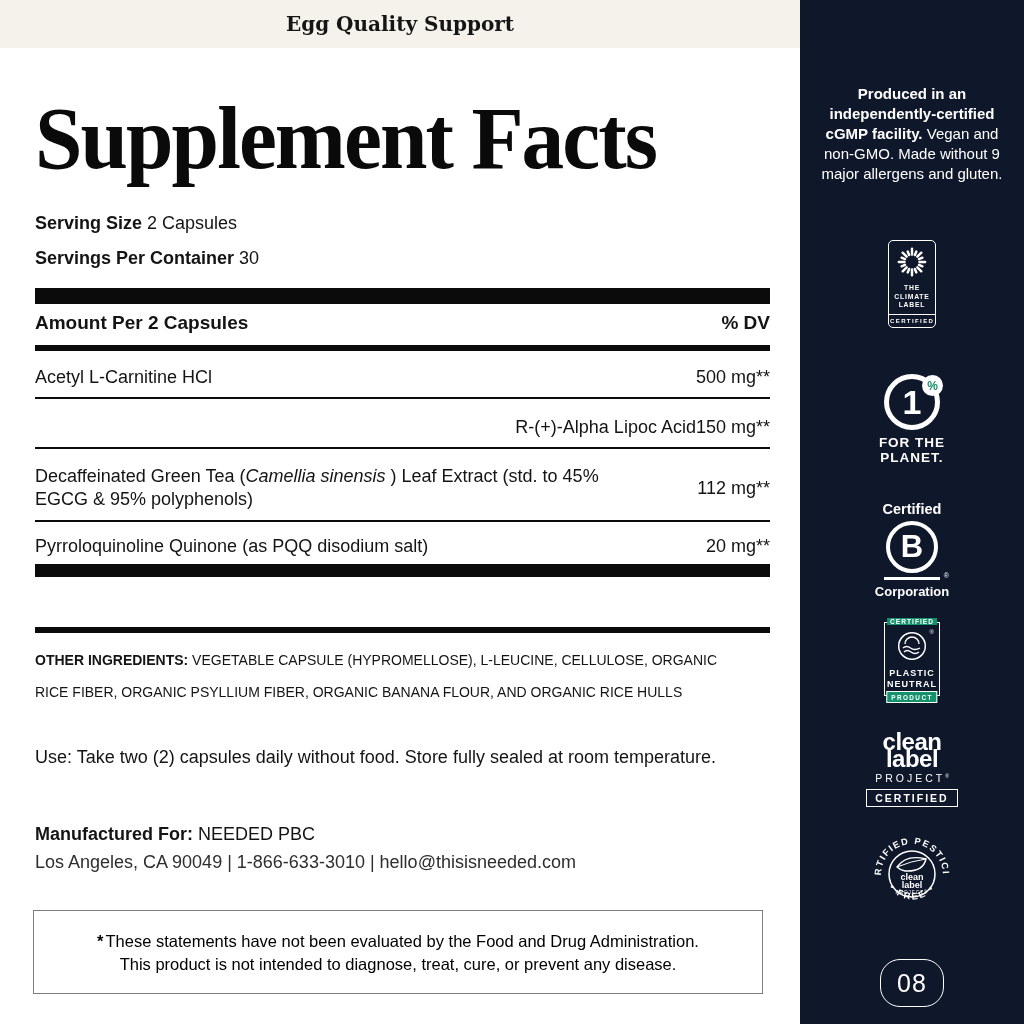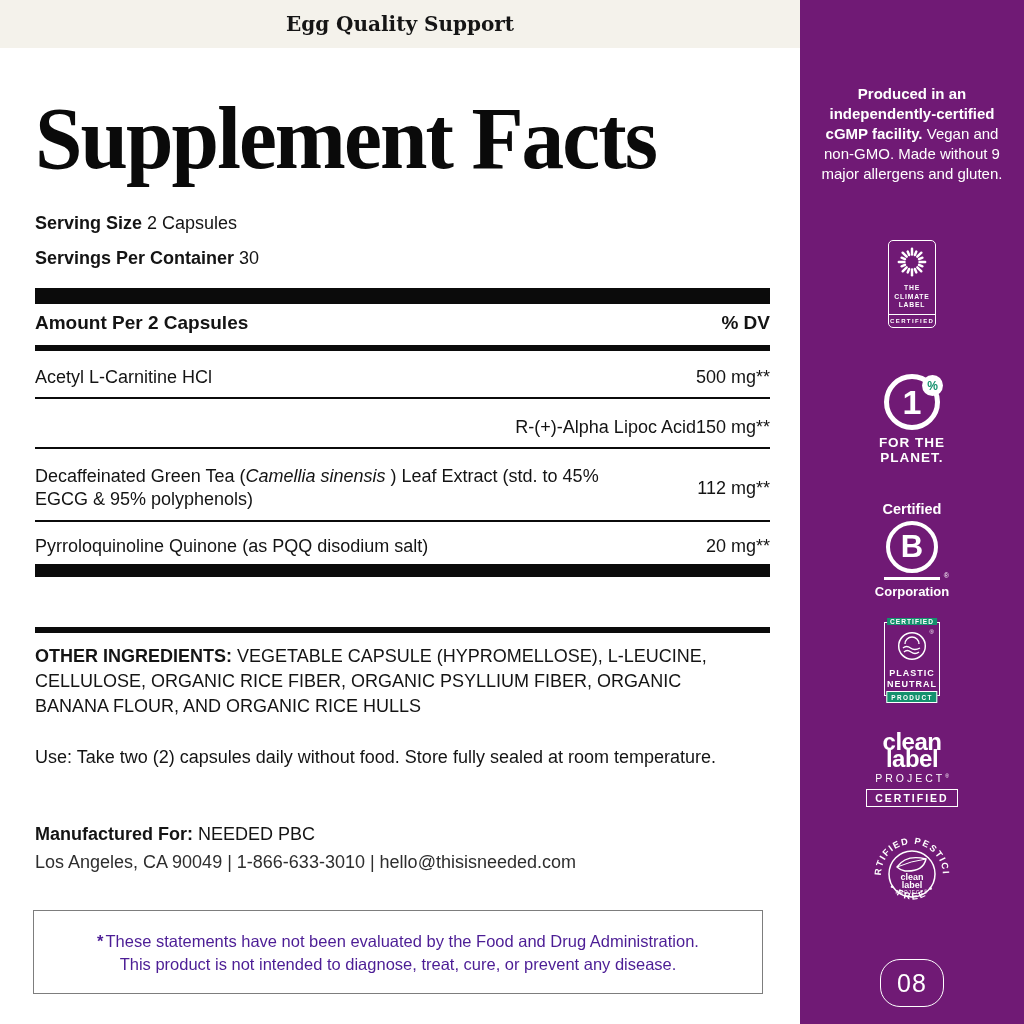--- a/index.html
+++ b/index.html
@@ -35,35 +35,35 @@
   .row { display:flex; justify-content:space-between; align-items:center; font-size:18px; }
   .r1 { top:289px; height:36px; }
   .r2 { top:339px; height:36px;justify-content:flex-end; }
   .r3 { top:387px; height:62px; }
   .r4 { top:458px; height:36px; }
   .row .nm { max-width:600px; line-height:23px; }
   .row .amt { white-space:nowrap; }
   .ital { font-style:italic; }
 
   .footnote { top:524px; font-size:18px; }
-  .other { top:574px; font-size:18px; line-height:25px; width:715px; }
+  .other { top:574px; font-size:14px; line-height:32px; width:715px; }
   .other b { font-weight:700; }
   .use { top:676px; font-size:18px; line-height:23px; width:690px; }
   .use b { font-weight:400; }
   .mfr1 { top:754px; font-size:18px; }
   .mfr1 b { font-weight:700; }
   .mfr2 { top:782px; font-size:18px; color:#2e2e2e; }
 
   .disc-box { top:840px; left:-2px; width:730px; height:84px; border:1.5px solid #7d7d7d; background:#fff;
               display:flex; flex-direction:column; justify-content:center; align-items:center; gap:1px; }
-  .disc-line { font-size:16.5px; line-height:22px; font-weight:500; color:#4c1d95; text-align:center; }
+  .disc-line { font-size:16.5px; line-height:22px; font-weight:500; color:#000000; text-align:center; }
   .disc-line .star { font-weight:700; margin-right:2px; }
 
   
-  .sidebar { position:absolute; left:800px; top:0; width:224px; height:1024px; background:#701a75; color:#fff; }
+  .sidebar { position:absolute; left:800px; top:0; width:224px; height:1024px; background:#0f172a; color:#fff; }
   .blurb { position:absolute; top:84px; left:10px; width:204px; text-align:center; font-size:15px; line-height:20px; }
   .blurb b { font-weight:700; }
   .blurb span { font-weight:500; }
   .badge { position:absolute; left:50%; transform:translateX(-50%); text-align:center; color:#fff; }
 
   
   .climate { top:240px; width:48px; height:88px; border:1.6px solid #fff; border-radius:5px; padding-top:5px; }
   .climate .lbl { font-size:6.8px; font-weight:700; letter-spacing:.8px; line-height:8.5px; margin-top:2px; }
   .climate-cert { border-top:1.4px solid #fff; margin-top:4px; padding:3px 1px 2px; font-size:6px; letter-spacing:1.4px; font-weight:700; }
 

